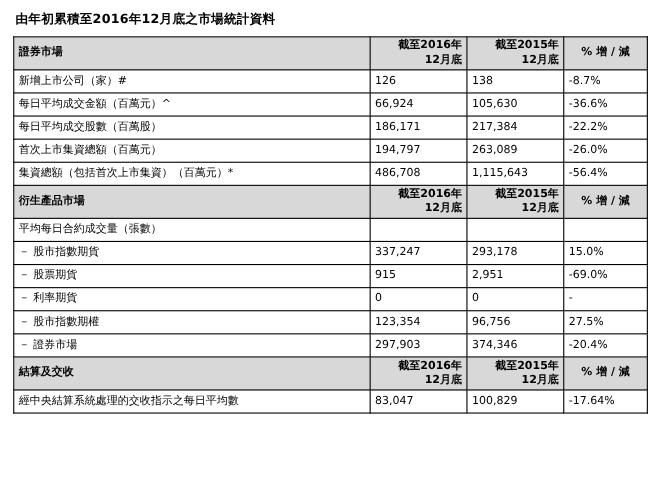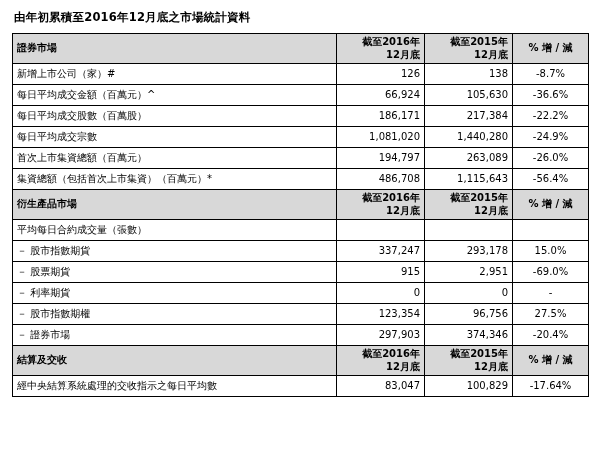--- a/index.html
+++ b/index.html
@@ -44,22 +44,22 @@
   col.c-label { width: 324px; }
   col.c-cur   { width: 88px; }
   col.c-prev  { width: 88px; }
   col.c-chg   { width: 76px; }
 
   tr.section td {
     background: #d8d8d8;
     font-weight: bold;
   }
   .lbl { text-align: left; }
-  .num { text-align: right; padding-right: 6px; margin-top: 32px; }
-  .chg { text-align: center; padding-right: 6px; }
+  .num { padding-right: 6px; margin-top: 32px; }
+  .chg { text-align: left; padding-right: 6px; }
   .hdr-cur, .hdr-prev {
     text-align: right;
     font-weight: bold;
     padding-right: 6px;
     line-height: 1.15;
   }
   .hdr-chg {
     text-align: center;
     font-weight: bold;
   }
@@ -110,26 +110,20 @@
         <td class="num">105,630</td>
         <td class="chg">-36.6%</td>
       </tr>
       <tr>
         <td class="lbl indent1">每日平均成交股數（百萬股）</td>
         <td class="num">186,171</td>
         <td class="num">217,384</td>
         <td class="chg">-22.2%</td>
       </tr>
       <tr>
-        <td class="lbl indent1">每日平均成交宗數</td>
-        <td class="num">1,081,020</td>
-        <td class="num">1,440,280</td>
-        <td class="chg">-24.9%</td>
-      </tr>
-      <tr>
         <td class="lbl indent1">首次上市集資總額（百萬元）</td>
         <td class="num">194,797</td>
         <td class="num">263,089</td>
         <td class="chg">-26.0%</td>
       </tr>
       <tr>
         <td class="lbl indent1">集資總額（包括首次上市集資）（百萬元）*</td>
         <td class="num">486,708</td>
         <td class="num">1,115,643</td>
         <td class="chg">-56.4%</td>

